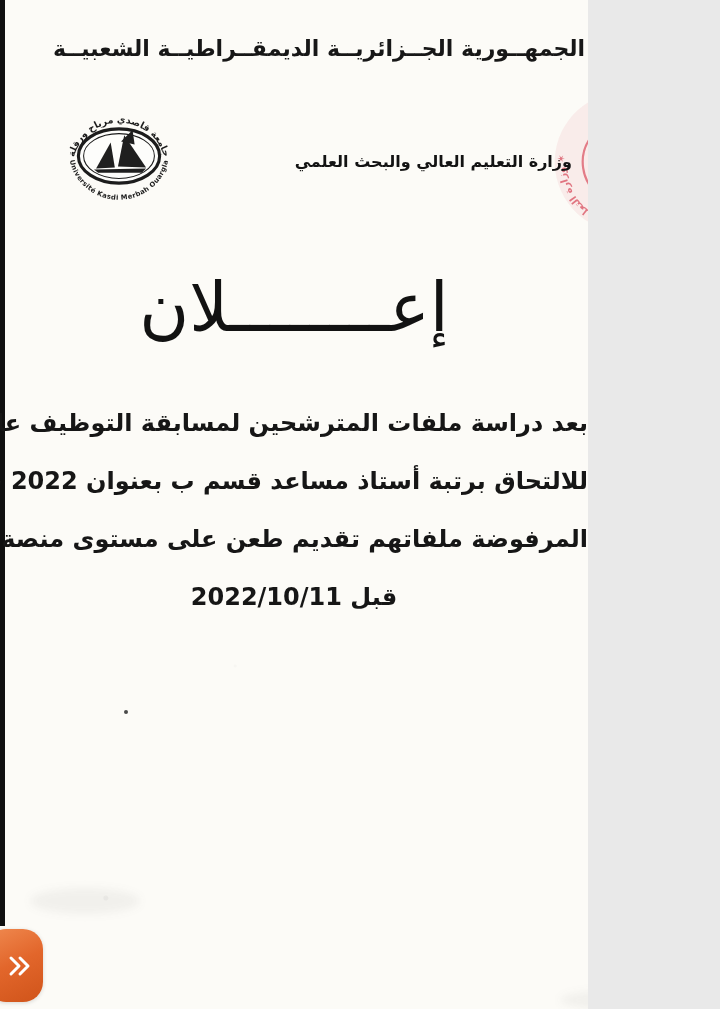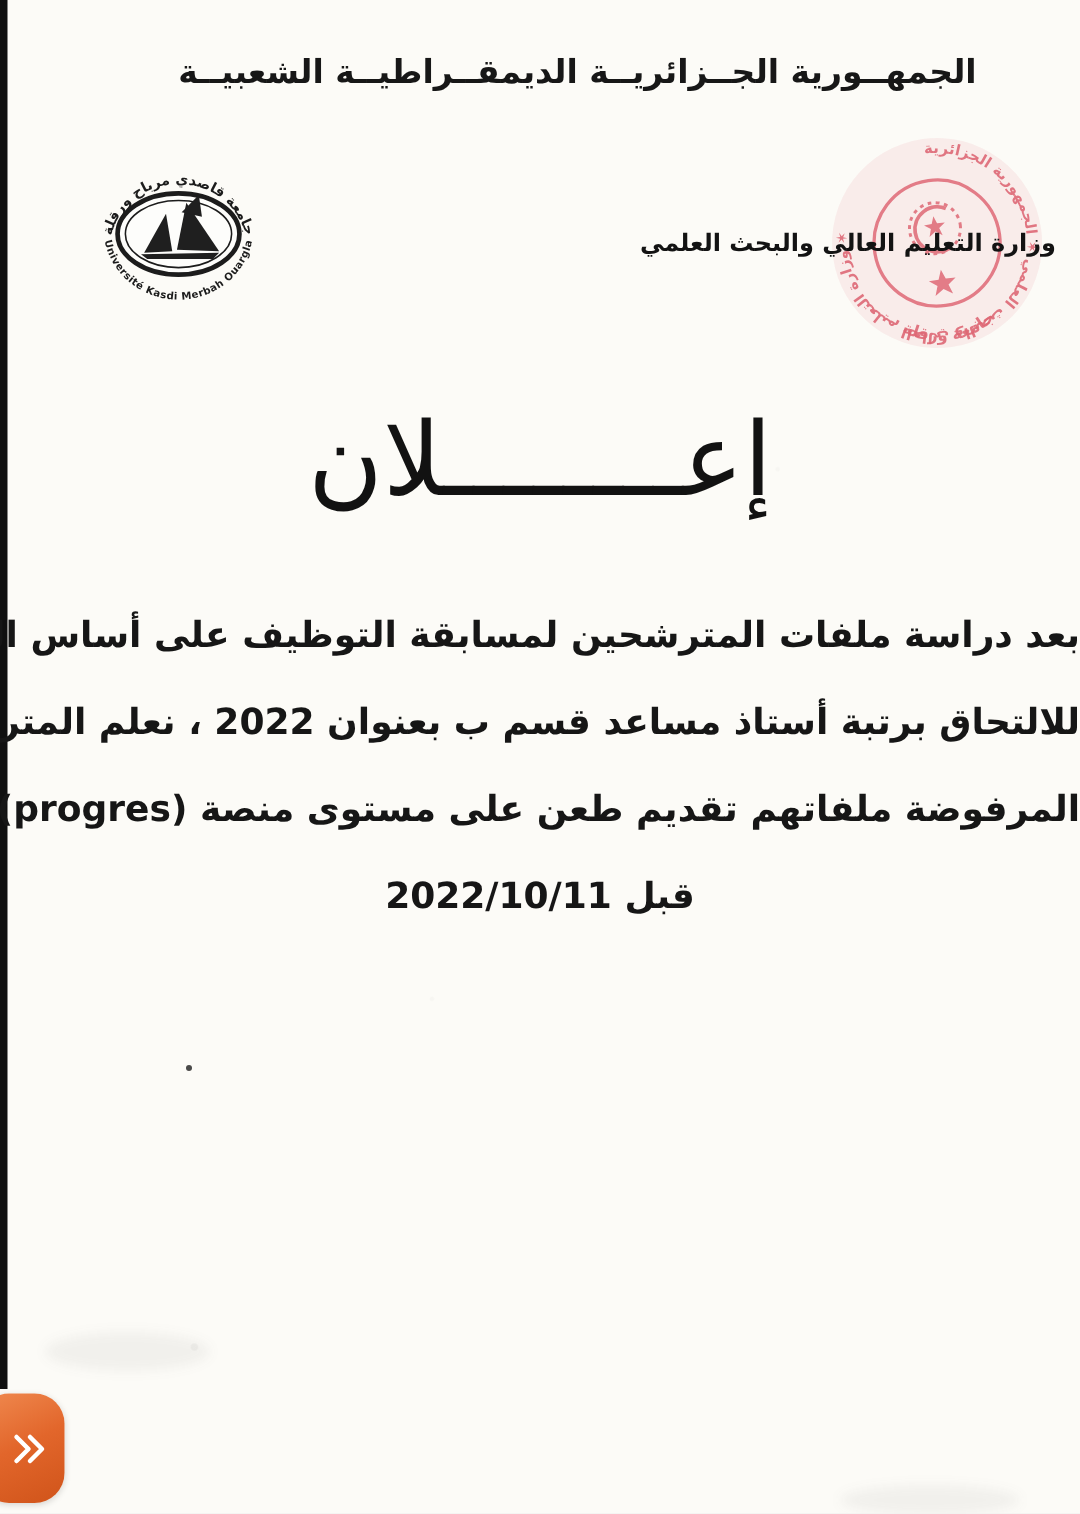--- a/index.html
+++ b/index.html
@@ -2,21 +2,21 @@
 <html lang="ar"><head>
 <meta charset="utf-8">
 <style>
   html,body{margin:0;padding:0;}
   body{
     width:720px;height:1009px;overflow:hidden;
     background:#e9e9e9;
     font-family:"DejaVu Sans", sans-serif;
   }
   #page{
-    position:relative;width:720px;height:1009px;overflow:hidden;
+    position:relative;width:588px;height:1009px;overflow:hidden;
     background:#fcfbf7;
     background-image:
       radial-gradient(circle at 18% 89%, rgba(0,0,0,0.035) 0 2px, transparent 3px),
       radial-gradient(circle at 72% 31%, rgba(0,0,0,0.02) 0 1px, transparent 2px),
       radial-gradient(circle at 40% 66%, rgba(0,0,0,0.02) 0 1px, transparent 2px);
   }
   .scan-edge{
     position:absolute;left:0;top:0;width:5px;height:926px;background:#101010;
   }
   .scan-noise{

